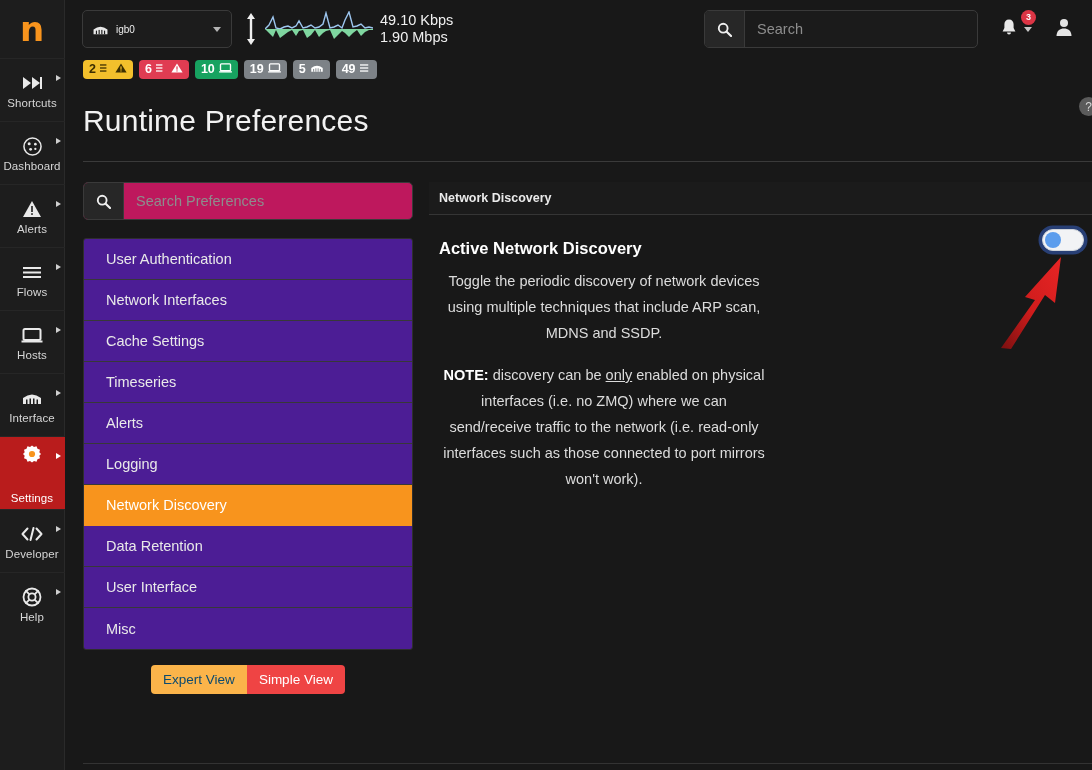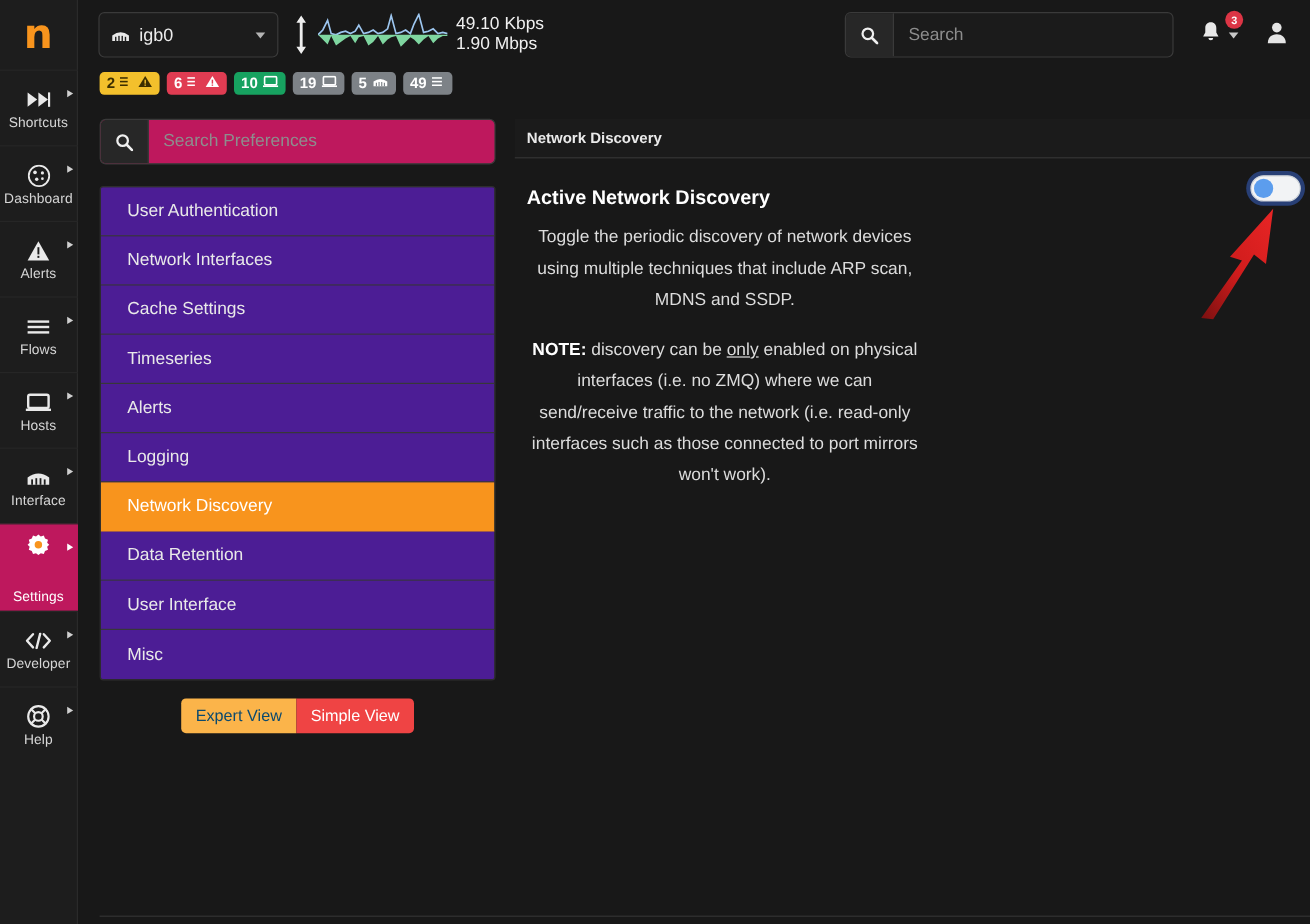--- a/index.html
+++ b/index.html
@@ -28,21 +28,21 @@
     line-height: 30px; font-family: "DejaVu Sans", sans-serif;
   }
   .nav-item {
     width: 65px; min-height: 63px;
     display: flex; flex-direction: column;
     align-items: center; justify-content: center;
     position: relative; cursor: pointer;
     border-top: 1px solid #262626;
     padding: 6px 0 5px;
   }
-  .nav-item.active { background: #be185d; gap: 24px; }
+  .nav-item.active { background: #b91c1c; gap: 24px; }
   .nav-ico {
     height: 22px; display: flex; align-items: center; justify-content: center;
     color: #e9e9e9; margin-bottom: 3px;
   }
   .nav-item.active .nav-ico { color: #fff; }
   .nav-label {
     font-size: 11.5px; color: #d6d6d6; letter-spacing: .1px;
   }
   .nav-item.active .nav-label { color: #fff; }
   .nav-caret {
@@ -64,21 +64,21 @@
     display: flex; align-items: center;
     padding: 0 18px 0 17px;
   }
   .iface-select {
     width: 150px; height: 38px;
     background: #1c1c1c; border: 1px solid #3a3a3a; border-radius: 5px;
     display: flex; align-items: center; padding: 0 9px;
     cursor: pointer; position: relative;
   }
   .iface-ico { color: #e8e8e8; margin-right: 7px; display:flex; }
-  .iface-name { font-size: 15px; color: #ececec; }
+  .iface-name { font-size: 10px; color: #ececec; }
   .iface-caret {
     position: absolute; right: 10px;
     width: 0; height: 0;
     border-top: 5px solid #b4b4b4;
     border-left: 4.5px solid transparent;
     border-right: 4.5px solid transparent;
   }
   .updown { margin: 0 7px 0 12px; display: flex; }
   .sparkline { width: 108px; height: 36px; }
   .rates {
@@ -476,20 +476,25 @@
         <span>
           <svg width="11" height="10" viewBox="0 0 12 10">
               <rect x="0" y="1" width="9" height="1.4" fill="#fff"></rect>
               <rect x="0" y="4.3" width="9" height="1.4" fill="#fff"></rect>
               <rect x="0" y="7.6" width="9" height="1.4" fill="#fff"></rect>
             </svg>
         </span>
       </span>
     </div>
 
+    <div class="title-row">
+      <div class="page-title">Runtime Preferences</div>
+      <div class="title-help">?</div>
+      <div class="title-rule"></div>
+    </div>
 
     <div class="content">
 
       <div class="prefs-col">
         <div class="prefs-search">
           <div class="search-btn">
             <svg width="15" height="15" viewBox="0 0 16 16">
                 <circle cx="6.6" cy="6.6" r="4.7" fill="none" stroke="currentColor" stroke-width="2"></circle>
                 <path d="M10.3 10.3 L15 15" stroke="currentColor" stroke-width="2.3" stroke-linecap="round"></path>
               </svg>

